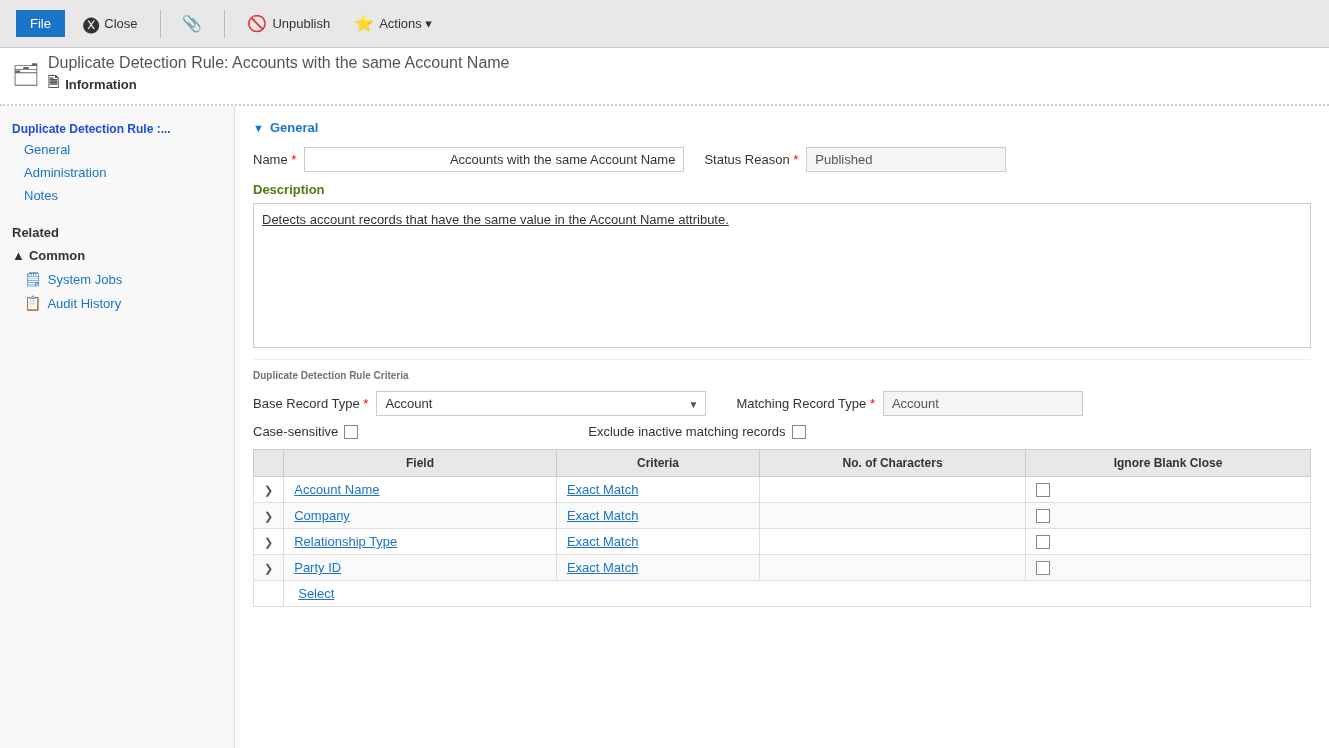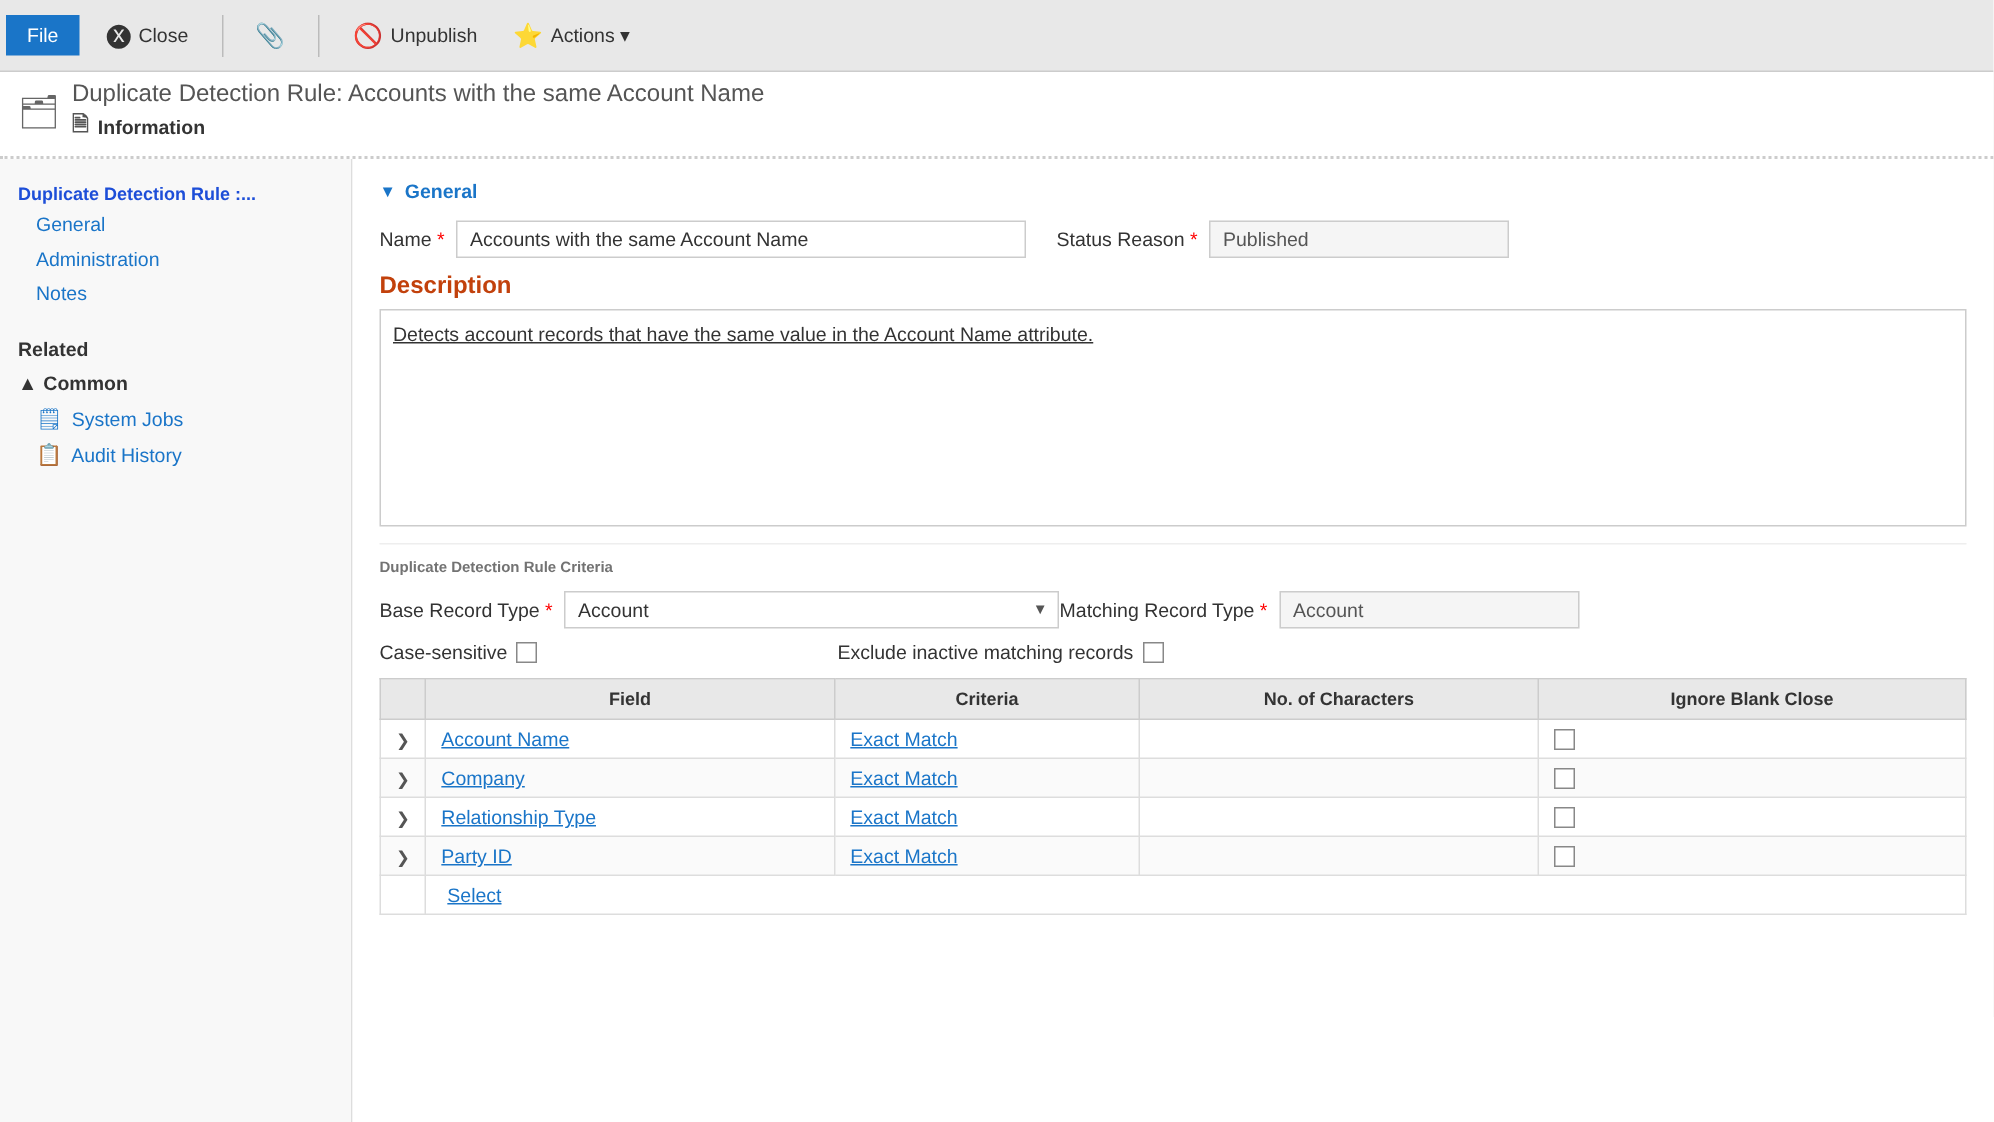--- a/index.html
+++ b/index.html
@@ -5,21 +5,21 @@
     * { box-sizing: border-box; margin: 0; padding: 0; font-family: 'Segoe UI', Arial, sans-serif; font-size: 13px; }
     body { background: #f0f0f0; height: 748px; overflow: hidden; }
 
     
     .toolbar {
       display: flex;
       align-items: center;
       background: #e8e8e8;
       border-bottom: 1px solid #ccc;
       height: 48px;
-      padding: 0 4px;
+      padding: 0 16px;
       gap: 12px;
     }
     .file-btn {
       background: #1a75c8;
       color: white;
       padding: 6px 14px;
       font-size: 13px;
       border: none;
       cursor: pointer;
       font-weight: 500;
@@ -107,39 +107,39 @@
     }
     .form-label {
       font-size: 13px; color: #333; white-space: nowrap;
     }
     .required { color: red; }
     .form-input {
       border: 1px solid #ccc; padding: 4px 8px;
       font-size: 13px; color: #333; background: white;
       min-width: 200px;
     }
-    .form-input-long { min-width: 380px; }
+    .form-input-long { min-width: 380px; text-align: right; }
     .form-input-readonly { background: #f5f5f5; color: #555; }
 
     
-    .desc-label { font-size: 16px; font-weight: 600; color: #c2410c; margin-bottom: 6px; }
+    .desc-label { font-size: 13px; font-weight: 600; color: #4d7c0f; margin-bottom: 6px; }
     .desc-textarea {
       width: 100%; height: 145px;
       border: 1px solid #ccc; padding: 8px;
       font-size: 13px; color: #333; background: white;
       resize: none; overflow-y: auto; text-decoration: underline;
     }
 
     
     .criteria-title {
       font-size: 10px; font-weight: 600; color: #737373;
       margin: 8px 0 10px 0; border-top: 1px solid #eee; padding-top: 10px;
     }
     .criteria-row {
-      display: flex; align-items: center; margin-bottom: 8px;
+      display: flex; align-items: center; gap: 30px; margin-bottom: 8px;
     }
     .criteria-field {
       display: flex; align-items: center; gap: 8px;
     }
     .select-wrapper {
       position: relative; display: inline-block;
     }
     .form-select {
       border: 1px solid #ccc; padding: 4px 28px 4px 8px;
       font-size: 13px; color: #333; background: white;

